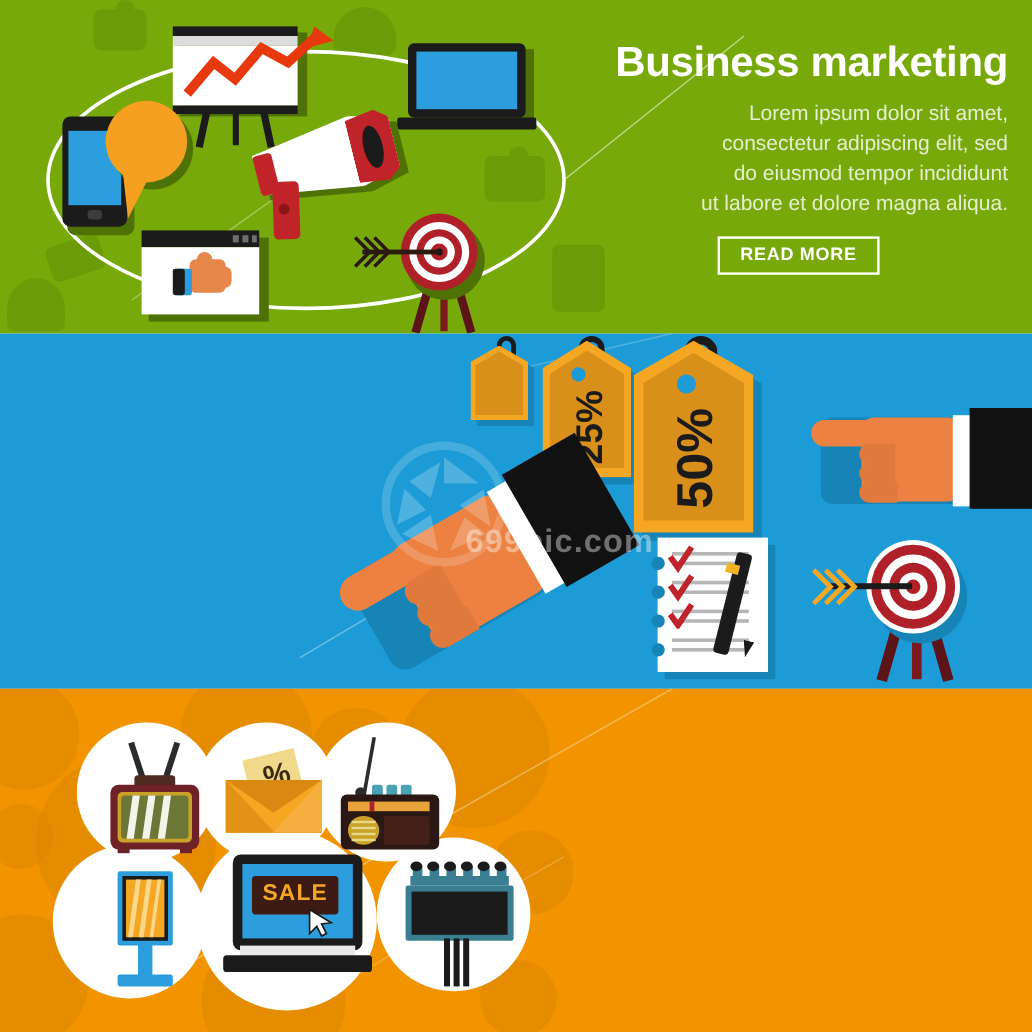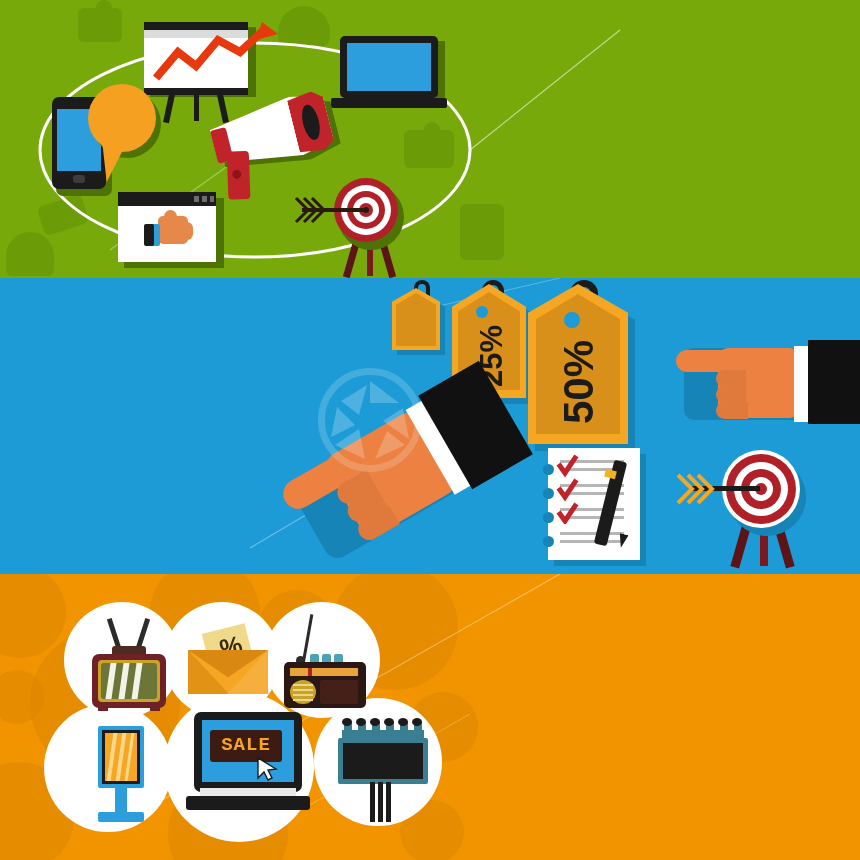--- a/index.html
+++ b/index.html
@@ -158,20 +158,32 @@
       <div style="position:absolute;left:10px;top:30px;width:62px;height:4px;background:#2a1a10;"></div>
       <svg style="position:absolute;left:0;top:16px;" width="40" height="34">
         <g stroke="#2a1a10" stroke-width="3" fill="none">
           <path d="M4 4 L16 16 L4 28"></path>
             <path d="M12 4 L24 16 L12 28"></path>
             <path d="M20 4 L32 16 L20 28"></path>
         </g>
       </svg>
     </div>
 
+    <div class="textblock" id="tb1">
+      <div class="title">Business marketing</div>
+      <div class="para light">
+        <div>Lorem ipsum dolor sit amet,</div>
+        <div>consectetur adipiscing elit, sed</div>
+        <div>do eiusmod tempor incididunt</div>
+        <div>ut labore et dolore magna aliqua.</div>
+      </div>
+      <div class="btnwrap" style="text-align:center;padding-right:22px;">
+        <span class="readmore">READ MORE</span>
+      </div>
+    </div>
   </div>
 
   <div class="banner" id="banner-blue">
 
     <svg class="lines" width="860" height="296">
       <line x1="250" y1="270" x2="520" y2="110" stroke="#ffffff" stroke-width="1.2" opacity=".35"></line>
       <line x1="430" y1="30" x2="560" y2="0" stroke="#ffffff" stroke-width="1.2" opacity=".25"></line>
     </svg>
 
     <div class="art" style="left:390px;top:296px;"></div>
@@ -365,21 +377,21 @@
       <div style="position:absolute;left:12px;top:0px;width:46px;height:62px;background:#2c9ede;border-radius:2px;"></div>
       <div style="position:absolute;left:16px;top:4px;width:38px;height:54px;background:#1b1b1b;"></div>
       <div style="position:absolute;left:19px;top:7px;width:32px;height:48px;background:#f5a623;"></div>
       <div style="position:absolute;left:24px;top:7px;width:4px;height:48px;background:#fbd78a;transform:skewX(-8deg);"></div>
       <div style="position:absolute;left:33px;top:7px;width:4px;height:48px;background:#fbd78a;transform:skewX(-8deg);"></div>
       <div style="position:absolute;left:42px;top:7px;width:3px;height:48px;background:#fbd78a;transform:skewX(-8deg);"></div>
       <div style="position:absolute;left:29px;top:60px;width:12px;height:28px;background:#2c9ede;"></div>
       <div style="position:absolute;left:12px;top:86px;width:46px;height:10px;background:#2c9ede;border-radius:2px;"></div>
     </div>
 
-    <div class="art" style="left:186px;top:138px;width:130px;height:112px;font-family:Liberation Mono, monospace;">
+    <div class="art" style="left:186px;top:138px;width:130px;height:112px;">
       <div style="position:absolute;left:8px;top:0px;width:108px;height:80px;background:#1b1b1b;border-radius:7px;"></div>
       <div style="position:absolute;left:16px;top:8px;width:92px;height:62px;background:#2c9ede;"></div>
       <div style="position:absolute;left:24px;top:18px;width:72px;height:32px;background:#3d1a12;border-radius:3px;"></div>
       <div style="position:absolute;left:24px;top:22px;width:72px;text-align:center;
                   color:#f5a623;font-size:19px;font-weight:bold;letter-spacing:1px;">SALE</div>
       <svg style="position:absolute;left:70px;top:44px;" width="22" height="26">
         <polygon points="2,2 2,22 8,16 12,24 16,22 12,14 20,13" fill="#ffffff" stroke="#1b1b1b" stroke-width="1.4"></polygon>
       </svg>
       <div style="position:absolute;left:14px;top:76px;width:96px;height:8px;background:#e9e9e9;"></div>
       <div style="position:absolute;left:0px;top:84px;width:124px;height:14px;background:#1b1b1b;border-radius:3px;"></div>
@@ -413,14 +425,15 @@
       <g fill="rgba(255,255,255,.22)">
         <path d="M45 6 L74 28 L45 28 Z"></path>
         <path d="M78 33 L84 64 L58 46 Z"></path>
         <path d="M80 70 L50 84 L62 56 Z"></path>
         <path d="M40 84 L10 70 L34 54 Z"></path>
         <path d="M6 62 L12 32 L30 50 Z"></path>
         <path d="M16 26 L42 10 L34 40 Z"></path>
       </g>
     </svg>
   </div>
+  <div class="wm" id="wm-en">699pic.com</div>
 
 </div>
 
 </body></html>

